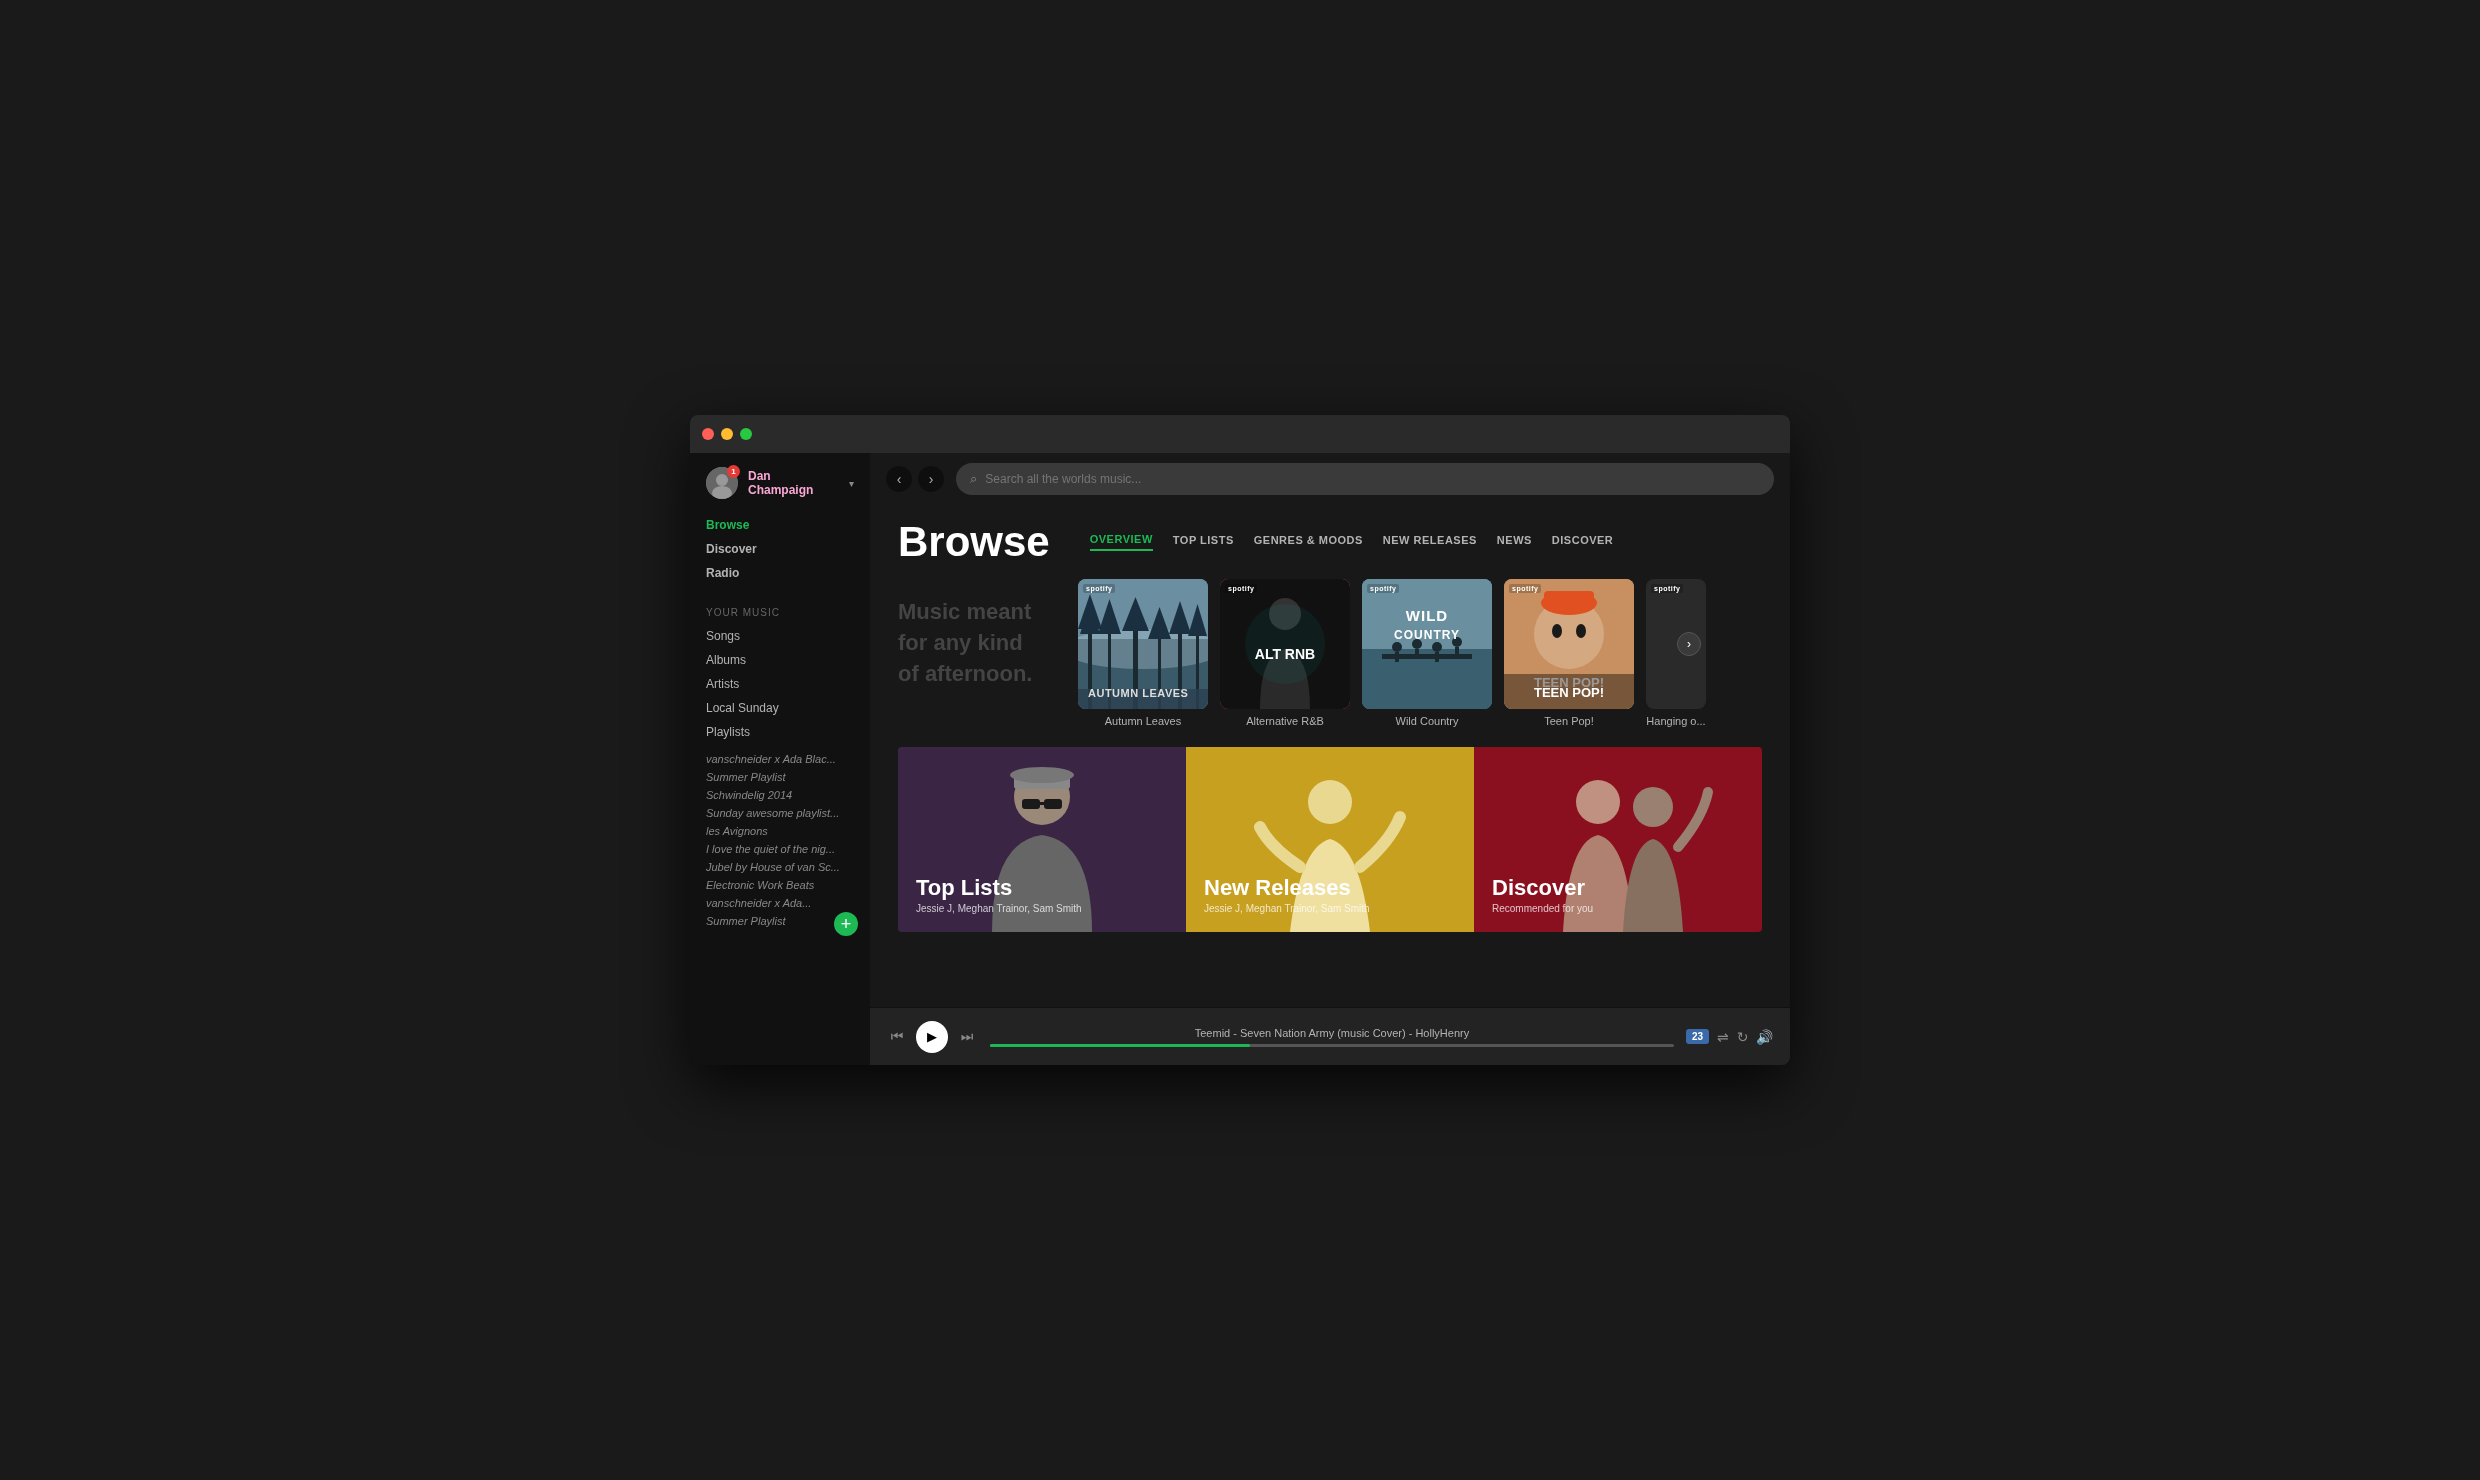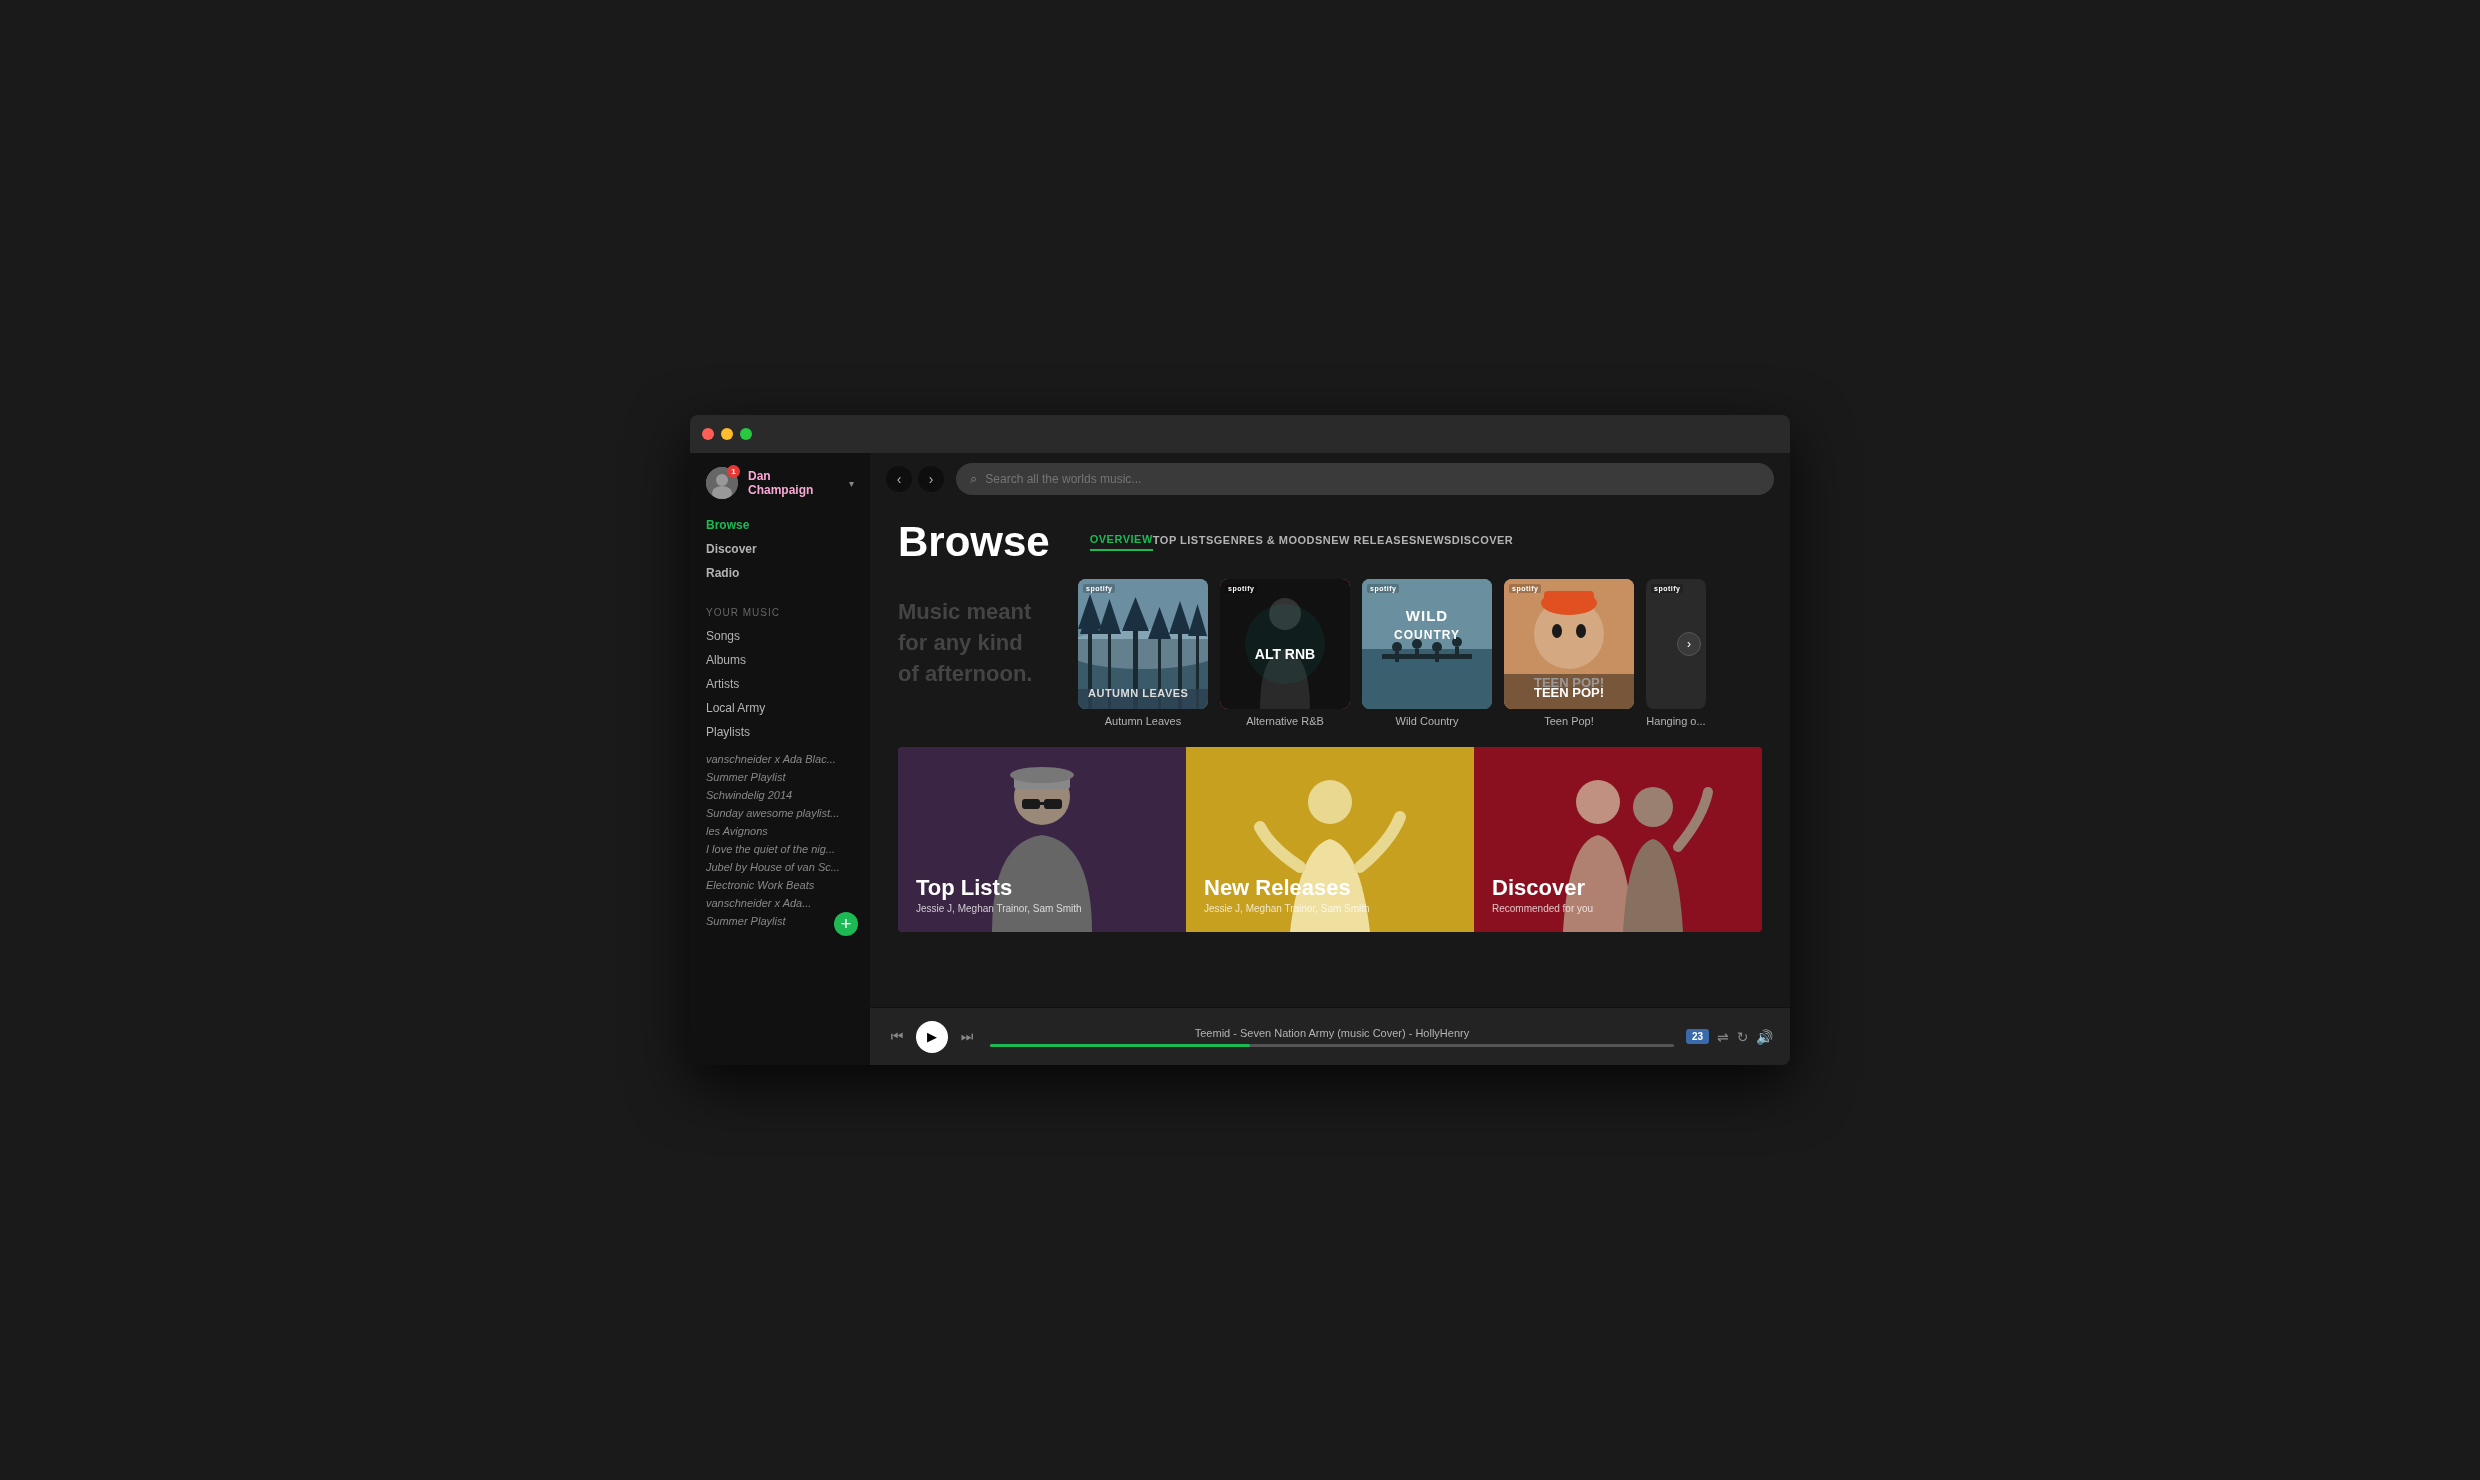--- a/index.html
+++ b/index.html
@@ -257,20 +257,21 @@
       color: #fff;
       font-size: 42px;
       font-weight: 900;
       line-height: 1;
       flex-shrink: 0;
     }
 
     .browse-tabs {
       display: flex;
       align-items: center;
+      gap: 20px;
       padding-top: 8px;
     }
     .browse-tab {
       color: #b3b3b3;
       font-size: 11px;
       font-weight: 700;
       letter-spacing: 0.5px;
       cursor: pointer;
       padding: 4px 0;
       text-transform: uppercase;
@@ -558,21 +559,21 @@
       <div class="sidebar-nav">
         <a class="sidebar-nav-item active">Browse</a>
         <a class="sidebar-nav-item">Discover</a>
         <a class="sidebar-nav-item">Radio</a>
       </div>
 
       <div class="sidebar-section-label">YOUR MUSIC</div>
       <a class="sidebar-library-item">Songs</a>
       <a class="sidebar-library-item">Albums</a>
       <a class="sidebar-library-item">Artists</a>
-      <a class="sidebar-library-item">Local Army</a>
+      <a class="sidebar-library-item">Local Sunday</a>
       <a class="sidebar-library-item">Playlists</a>
 
       <div class="sidebar-playlists">
         <a class="playlist-item">vanschneider x Ada Blac...</a>
         <a class="playlist-item">Summer Playlist</a>
         <a class="playlist-item">Schwindelig 2014</a>
         <a class="playlist-item">Sunday awesome playlist...</a>
         <a class="playlist-item">les Avignons</a>
         <a class="playlist-item">I love the quiet of the nig...</a>
         <a class="playlist-item">Jubel by House of van Sc...</a>

